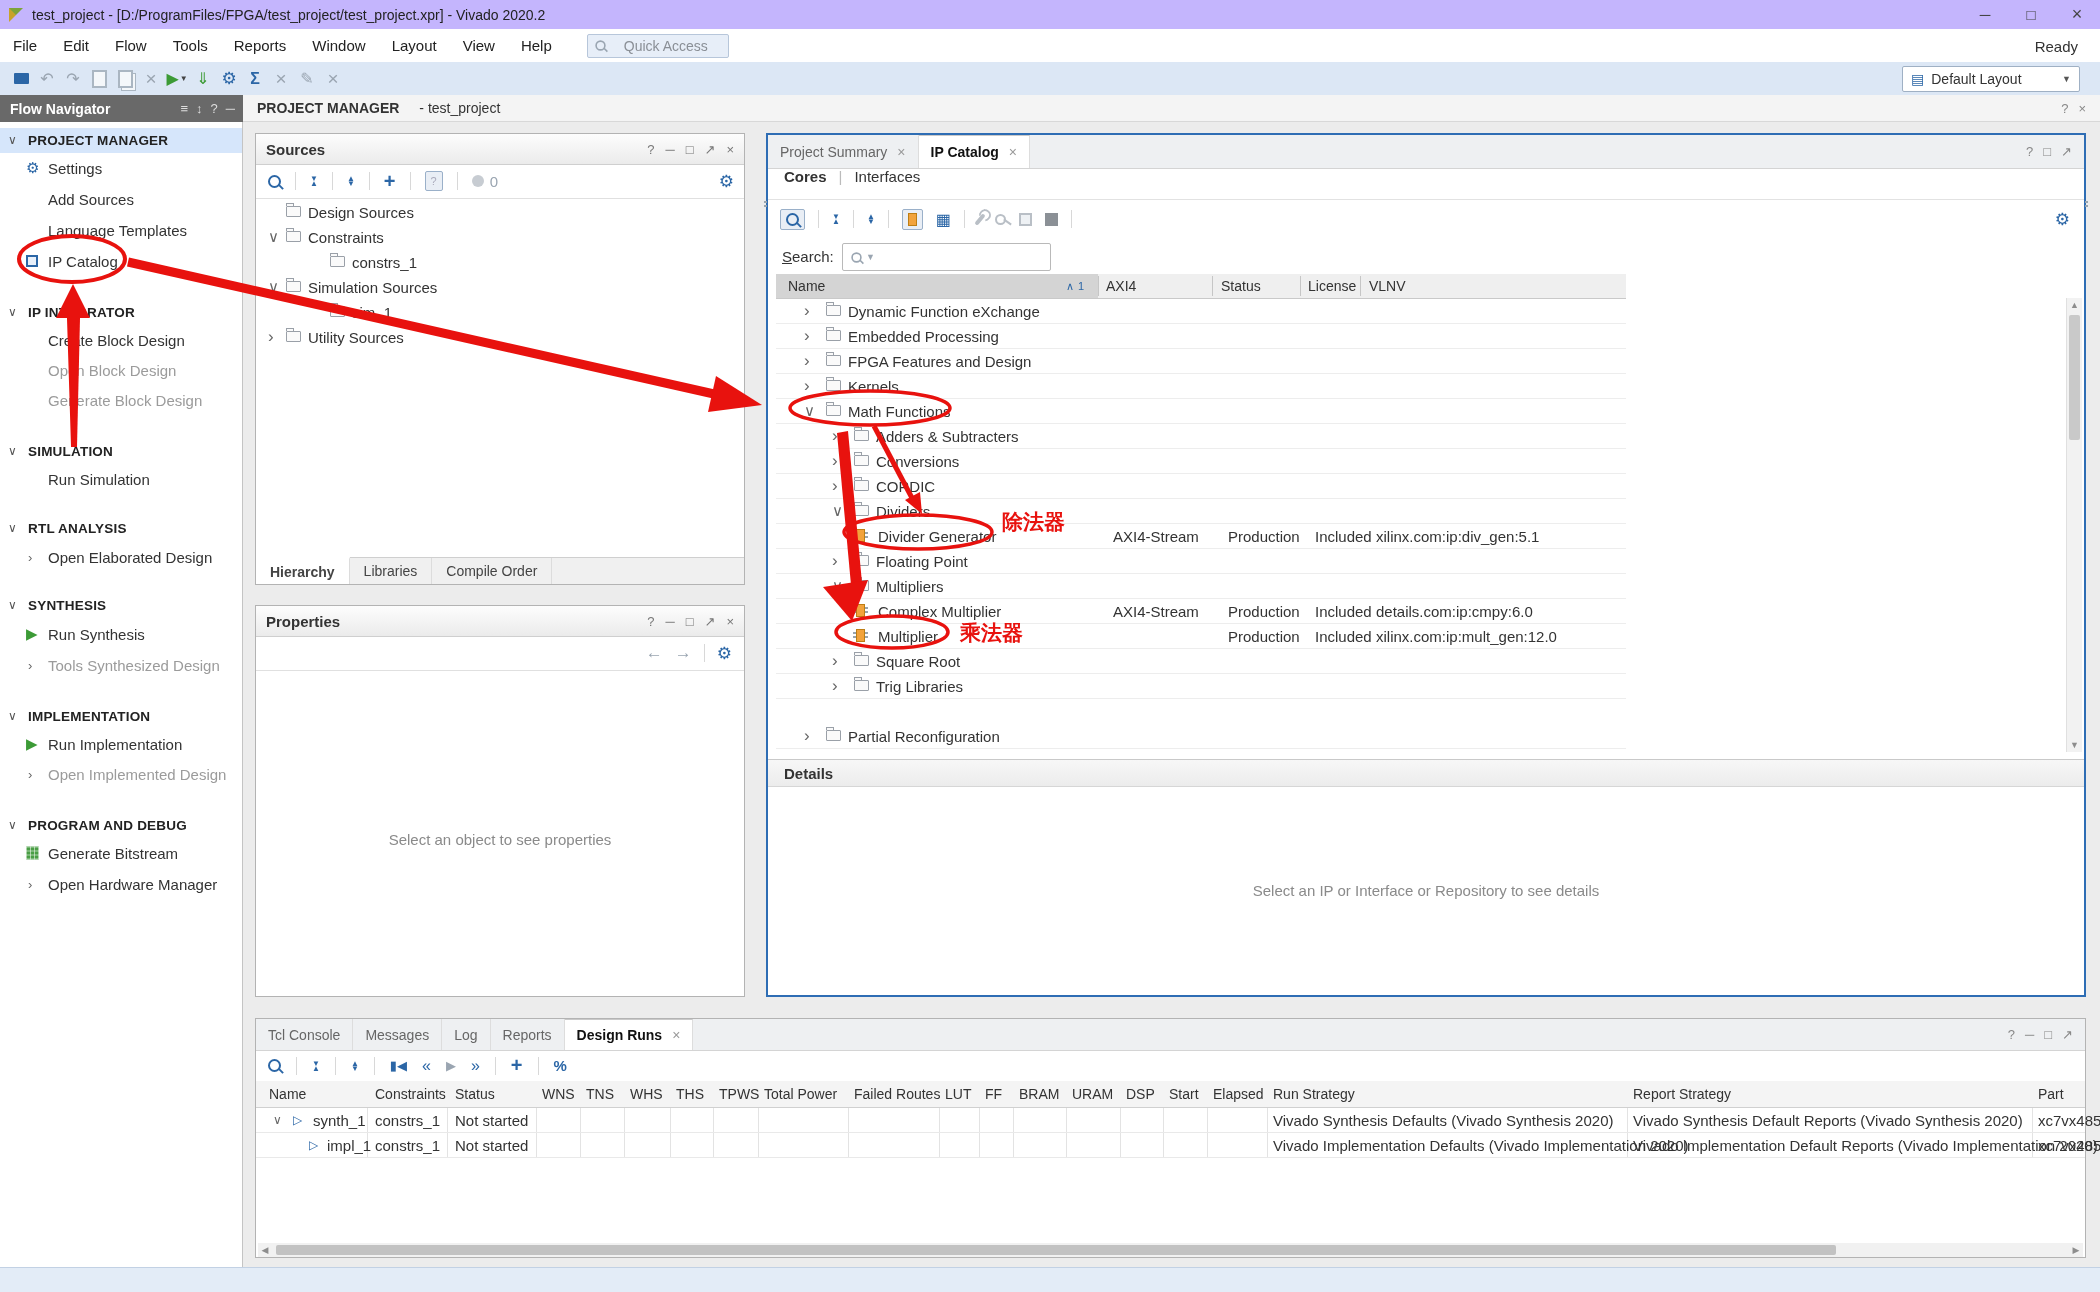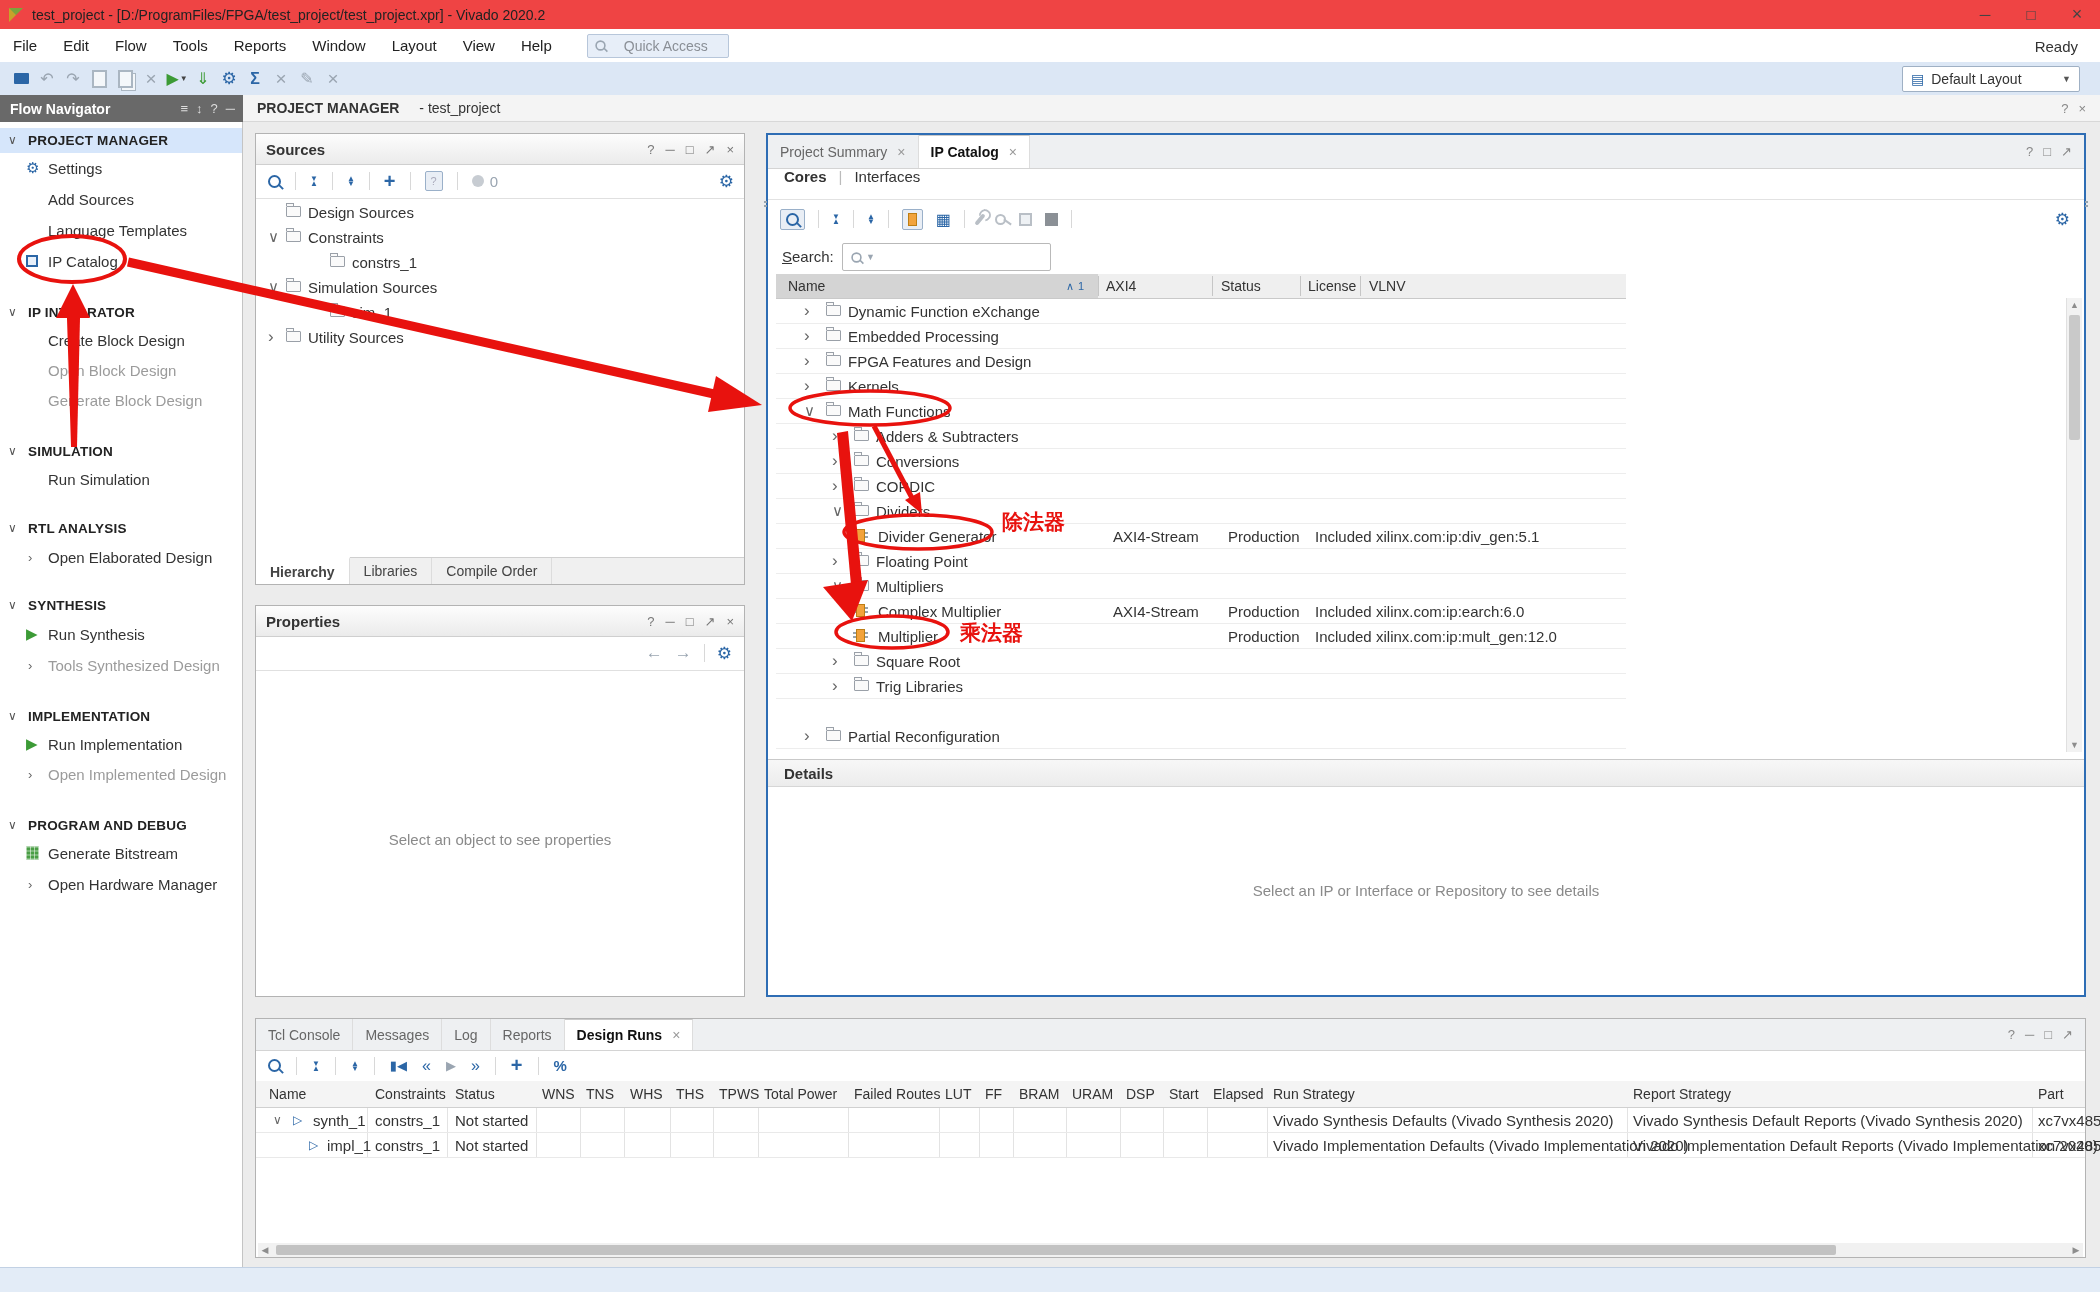--- a/index.html
+++ b/index.html
@@ -1,19 +1,19 @@
 <!DOCTYPE html>
 <html><head>
 <meta charset="utf-8">
 <style>
   html,body{margin:0;padding:0}
   body{width:2100px;height:1292px;position:relative;overflow:hidden;
        font-family:"Liberation Sans",sans-serif;font-size:15px;color:#333;background:#ececec}
   
-  .titlebar{position:absolute;left:0;top:0;width:2100px;height:29px;background:#ef4444;display:flex;align-items:center;border-bottom:1px solid #cfdcee}
+  .titlebar{position:absolute;left:0;top:0;width:2100px;height:29px;background:#c4b5fd;display:flex;align-items:center;border-bottom:1px solid #cfdcee}
   .vivlogo{width:16px;height:16px;margin:0 8px 0 8px;position:relative}
   .vivlogo::before{content:"";position:absolute;left:1px;top:1px;border-left:7px solid #c8a22a;border-top:7px solid #7da33c;border-right:7px solid transparent;border-bottom:7px solid transparent}
   .wintitle{font-size:14px;color:#222}
   .winbtns{margin-left:auto;display:flex}
   .winbtn{width:46px;height:29px;display:flex;align-items:center;justify-content:center;color:#444;font-size:15px}
   .menubar{position:absolute;left:0;top:29px;width:2100px;height:33px;background:#ffffff;display:flex;align-items:center}
   .menuitem{padding:0 13px;color:#222}
   .qa-box{margin-left:22px;width:128px;height:22px;border:1px solid #b7c6da;background:#e7eef8;display:flex;align-items:center;padding:0 6px;color:#8a8f96;font-size:14px;border-radius:2px}
   .ready{position:absolute;right:22px;top:38px;color:#333}
   .toolbar{position:absolute;left:0;top:62px;width:2100px;height:33px;background:#dce7f5;border-bottom:1px solid #c3d2e6;display:flex;align-items:center}
@@ -493,21 +493,21 @@
     <span class="cv i-exp" style="left:56px"></span>
     <span class="folder" style="left:78px"></span>
     <span class="tl" style="left:100px">Multipliers</span>
   </div>
   <div class="trow" style="top:463px">
     <span class="ipic" style="left:80px"></span>
     <span class="tl" style="left:102px">Complex Multiplier</span>
     <span class="cell" style="left:337px">AXI4-Stream</span>
     <span class="cell" style="left:452px">Production</span>
     <span class="cell" style="left:539px">Included</span>
-    <span class="cell" style="left:600px">xilinx.com:ip:earch:6.0</span>
+    <span class="cell" style="left:600px">details.com:ip:cmpy:6.0</span>
   </div>
   <div class="trow" style="top:488px">
     <span class="ipic" style="left:80px"></span>
     <span class="tl" style="left:102px">Multiplier</span>
     <span class="cell" style="left:452px">Production</span>
     <span class="cell" style="left:539px">Included</span>
     <span class="cell" style="left:600px">xilinx.com:ip:mult_gen:12.0</span>
   </div>
   <div class="trow" style="top:513px">
     <span class="cv i-col" style="left:56px"></span>

